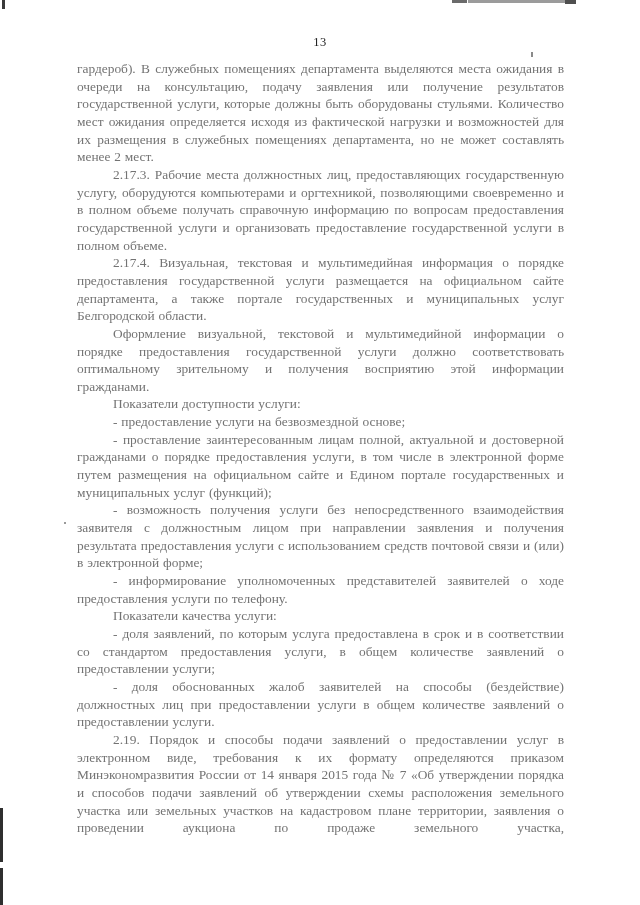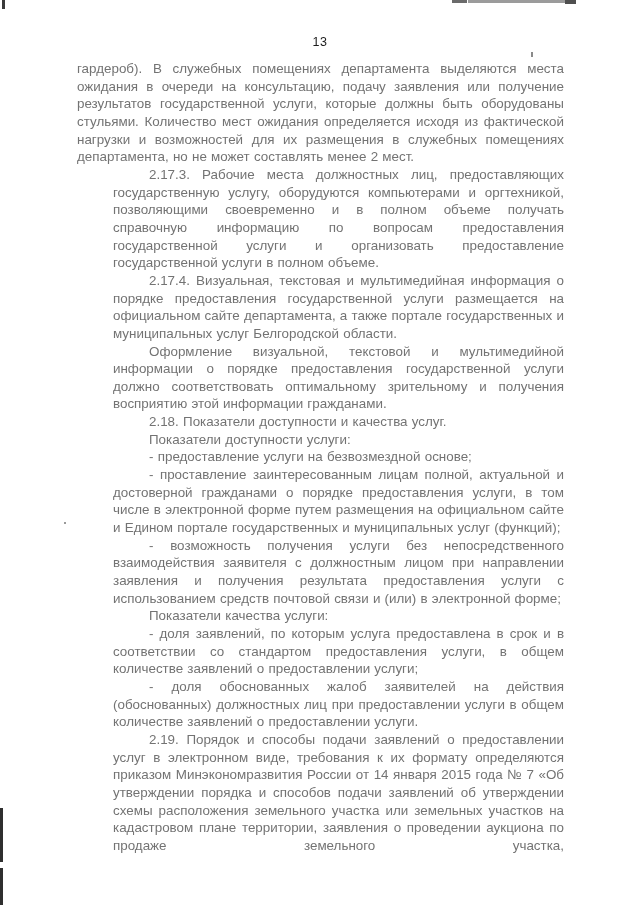--- a/index.html
+++ b/index.html
@@ -6,21 +6,21 @@
     margin: 0;
     padding: 0;
     background: #ffffff;
   }
   .page {
     position: relative;
     width: 576px;
     height: 905px;
     background: #ffffff;
     overflow: hidden;
-    font-family: Liberation Sans, sans-serif;
+    font-family: Liberation Serif, serif;
     color: #1c1c1c;
   }
   .page-number {
     position: absolute;
     top: 35px;
     left: 0;
     width: 640px;
     text-align: center;
     font-size: 12.5px;
     letter-spacing: 0.5px;
@@ -36,21 +36,20 @@
     text-align: justify;
     color: #737373;
     word-spacing: 0.5px;
   }
   .text-block p {
     margin: 0;
     padding: 0;
   }
   .text-block p.indent {
     text-indent: 36px;
-    margin-left: 36px;
   }
   .text-block p.stretch-last {
     text-align-last: justify;
   }
   
   .artifact {
     position: absolute;
   }
   .a-top-left-tick   { left: 2px;   top: 0;     width: 3px;  height: 9px;  background: #3a3a3a; }
   .a-top-ticks       { left: 452px; top: 0;     width: 15px; height: 3px;  background: #6b6b6b; }
@@ -70,28 +69,28 @@
 
 <div class="page">
 
   <div class="page-number">13</div>
 
   <div class="text-block">
       <p class="">гардероб). В служебных помещениях департамента выделяются места ожидания в очереди на консультацию, подачу заявления или получение результатов государственной услуги, которые должны быть оборудованы стульями. Количество мест ожидания определяется исходя из фактической нагрузки и возможностей для их размещения в служебных помещениях департамента, но не может составлять менее 2 мест.</p>
       <p class="indent">2.17.3. Рабочие места должностных лиц, предоставляющих государственную услугу, оборудуются компьютерами и оргтехникой, позволяющими своевременно и в полном объеме получать справочную информацию по вопросам предоставления государственной услуги и организовать предоставление государственной услуги в полном объеме.</p>
       <p class="indent">2.17.4. Визуальная, текстовая и мультимедийная информация о порядке предоставления государственной услуги размещается на официальном сайте департамента, а также портале государственных и муниципальных услуг Белгородской области.</p>
       <p class="indent">Оформление визуальной, текстовой и мультимедийной информации о порядке предоставления государственной услуги должно соответствовать оптимальному зрительному и получения восприятию этой информации гражданами.</p>
-      <p class="indent">2.18. Показатели доступности и качества услуг.</p>
       <p class="indent">Показатели доступности услуги:</p>
       <p class="indent">- предоставление услуги на безвозмездной основе;</p>
       <p class="indent">- проставление заинтересованным лицам полной, актуальной и достоверной гражданами о порядке предоставления услуги, в том числе в электронной форме путем размещения на официальном сайте и Едином портале государственных и муниципальных услуг (функций);</p>
       <p class="indent">- возможность получения услуги без непосредственного взаимодействия заявителя с должностным лицом при направлении заявления и получения результата предоставления услуги с использованием средств почтовой связи и (или) в электронной форме;</p>
+      <p class="indent">- информирование уполномоченных представителей заявителей о ходе предоставления услуги по телефону.</p>
       <p class="indent">Показатели качества услуги:</p>
       <p class="indent">- доля заявлений, по которым услуга предоставлена в срок и в соответствии со стандартом предоставления услуги, в общем количестве заявлений о предоставлении услуги;</p>
-      <p class="indent">- доля обоснованных жалоб заявителей на действия (обоснованных) должностных лиц при предоставлении услуги в общем количестве заявлений о предоставлении услуги.</p>
+      <p class="indent">- доля обоснованных жалоб заявителей на способы (бездействие) должностных лиц при предоставлении услуги в общем количестве заявлений о предоставлении услуги.</p>
       <p class="indent stretch-last">2.19. Порядок и способы подачи заявлений о предоставлении услуг в электронном виде, требования к их формату определяются приказом Минэкономразвития России от 14 января 2015 года № 7 «Об утверждении порядка и способов подачи заявлений об утверждении схемы расположения земельного участка или земельных участков на кадастровом плане территории, заявления о проведении аукциона по продаже земельного участка,</p>
     </div>
 
   <div class="artifact a-top-left-tick"></div>
   <div class="artifact a-top-ticks"></div>
   <div class="artifact a-top-bar-light"></div>
   <div class="artifact a-top-bar-dark"></div>
   <div class="artifact a-right-line-light"></div>
   <div class="artifact a-right-line-dark"></div>
   <div class="artifact a-right-dash-1"></div>

